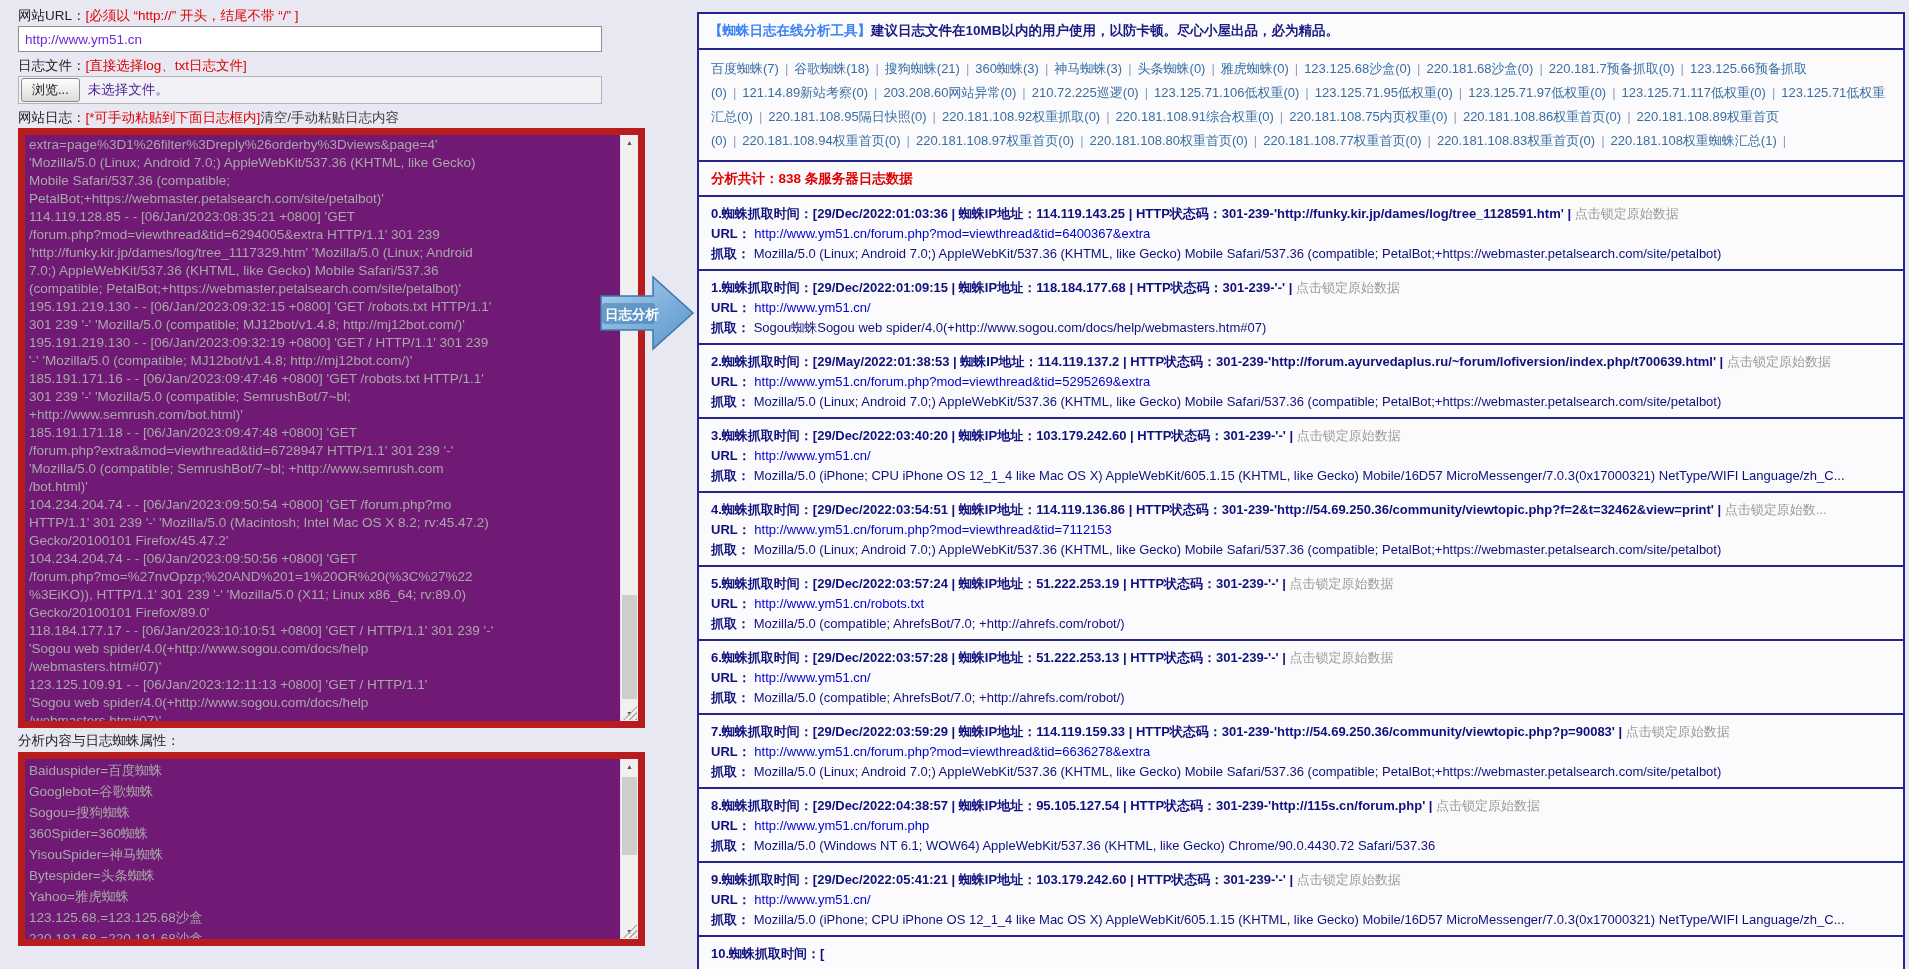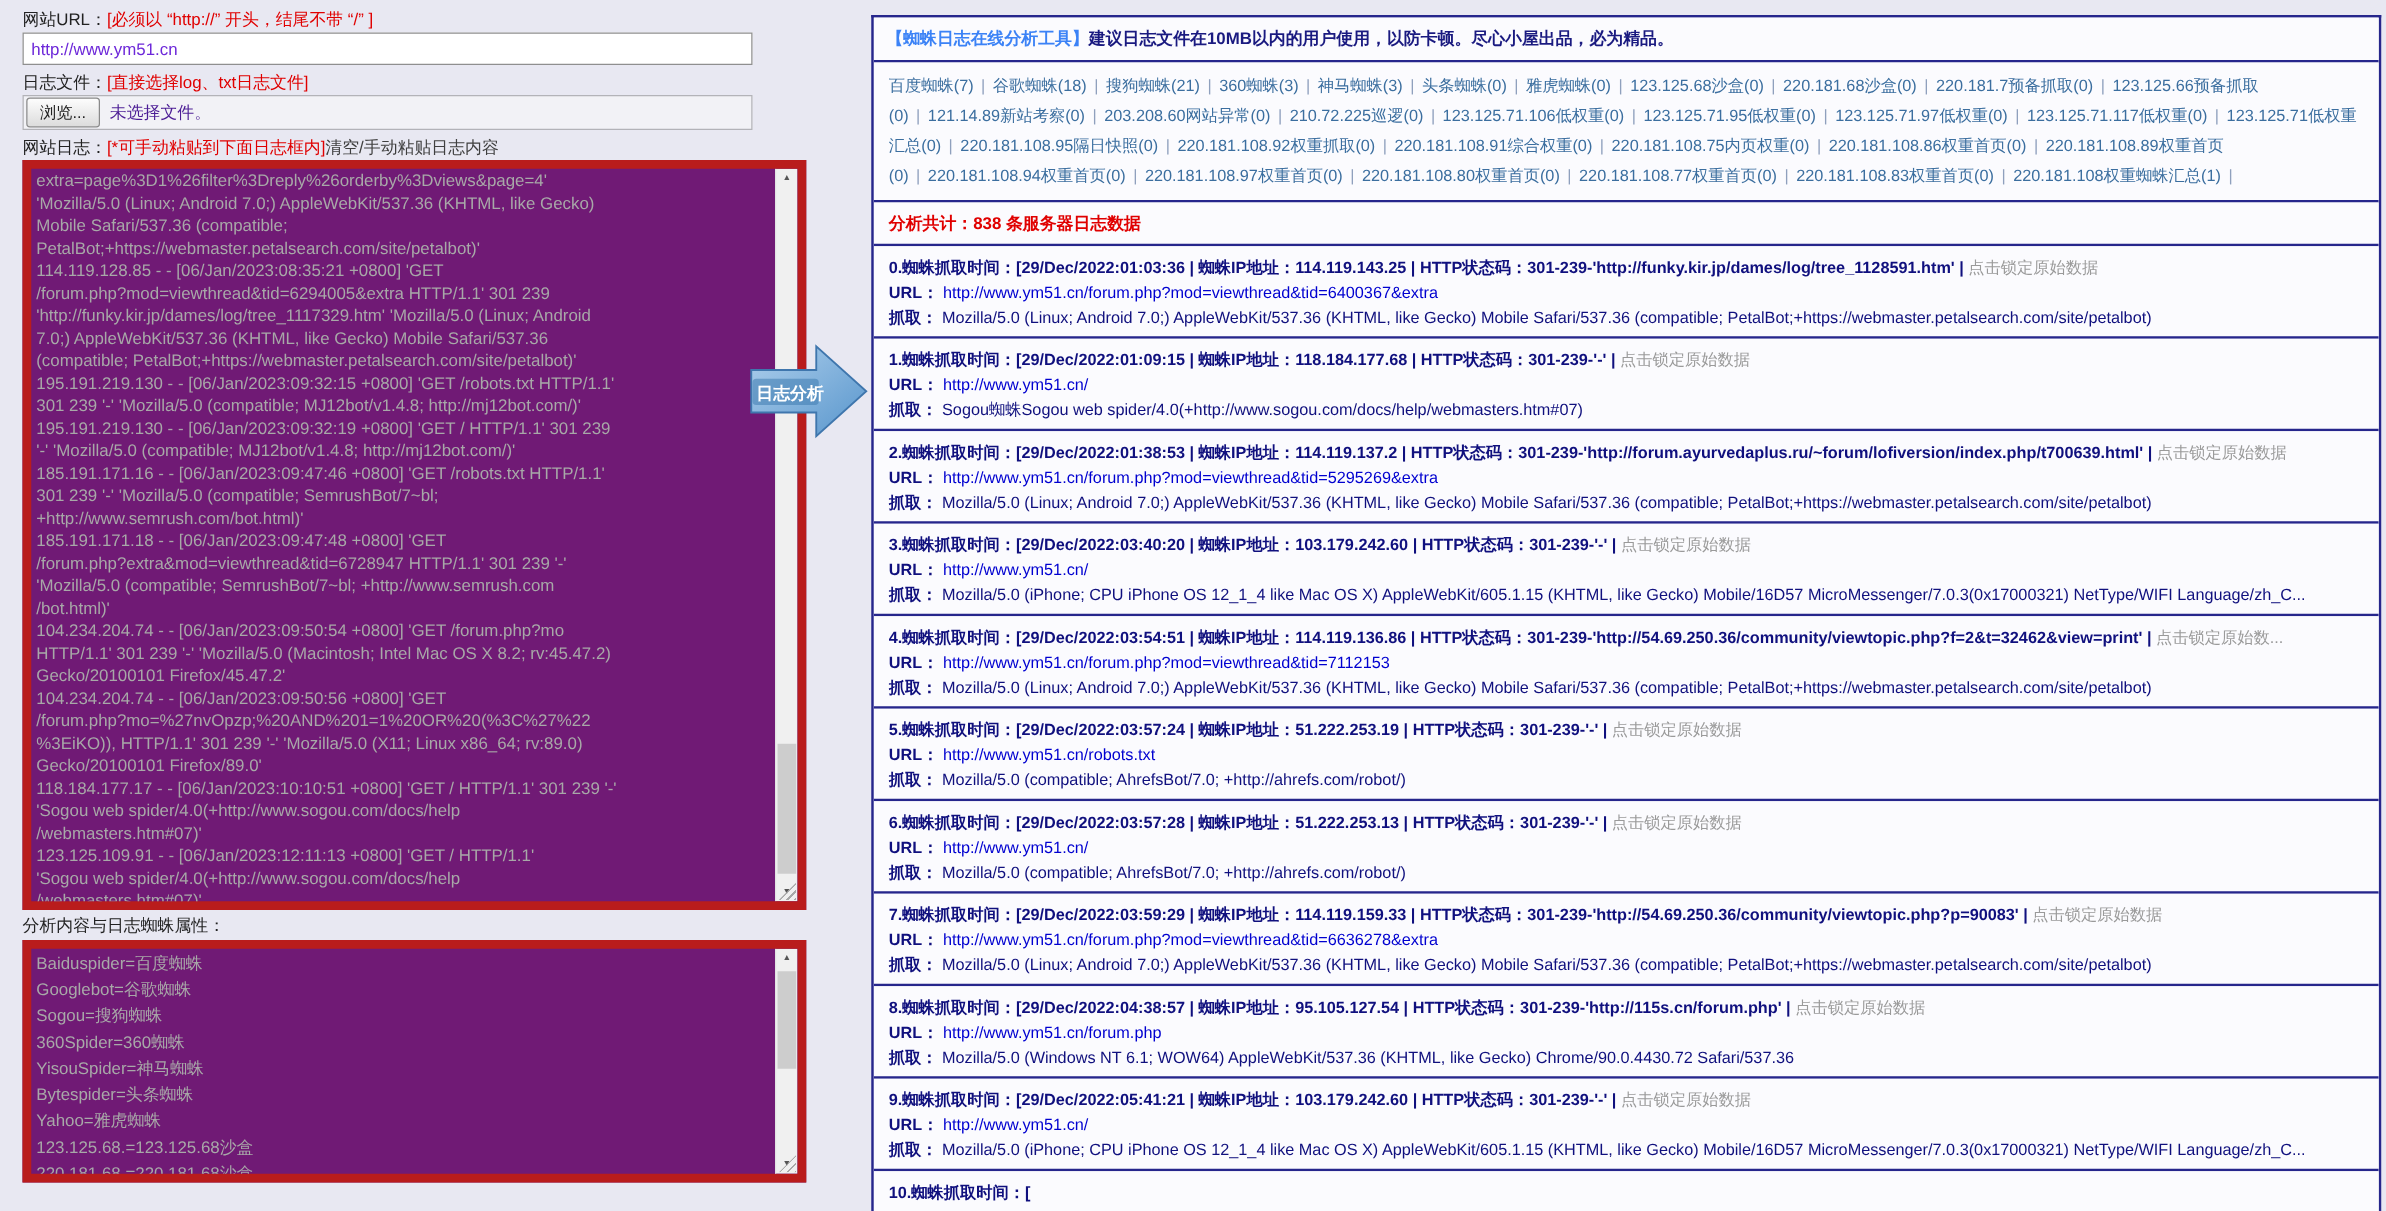--- a/index.html
+++ b/index.html
@@ -219,21 +219,21 @@
       <a class="url-a">http://www.ym51.cn/</a>
     </div>
     <div class="ln">
       <span class="fld-lbl">抓取：</span>
       <span class="ua-txt">Sogou蜘蛛Sogou web spider/4.0(+http://www.sogou.com/docs/help/webmasters.htm#07)</span>
     </div>
   </div>
 
   <div class="entry">
     <div class="ln">
-      <span class="head">2.蜘蛛抓取时间：[29/Dec/2022:01:38:53  |  蜘蛛IP地址：114.119.137.2  |  HTTP状态码：301-239-'http://forum.ayurvedaplus.ru/~forum/lofiversion/index.php/t700639.html'  |  </span><span class="lock">点击锁定原始数据</span>
+      <span class="head">2.蜘蛛抓取时间：[29/May/2022:01:38:53  |  蜘蛛IP地址：114.119.137.2  |  HTTP状态码：301-239-'http://forum.ayurvedaplus.ru/~forum/lofiversion/index.php/t700639.html'  |  </span><span class="lock">点击锁定原始数据</span>
     </div>
     <div class="ln">
       <span class="fld-lbl">URL：</span>
       <a class="url-a">http://www.ym51.cn/forum.php?mod=viewthread&amp;tid=5295269&amp;extra</a>
     </div>
     <div class="ln">
       <span class="fld-lbl">抓取：</span>
       <span class="ua-txt">Mozilla/5.0 (Linux; Android 7.0;) AppleWebKit/537.36 (KHTML, like Gecko) Mobile Safari/537.36 (compatible; PetalBot;+https://webmaster.petalsearch.com/site/petalbot)</span>
     </div>
   </div>

